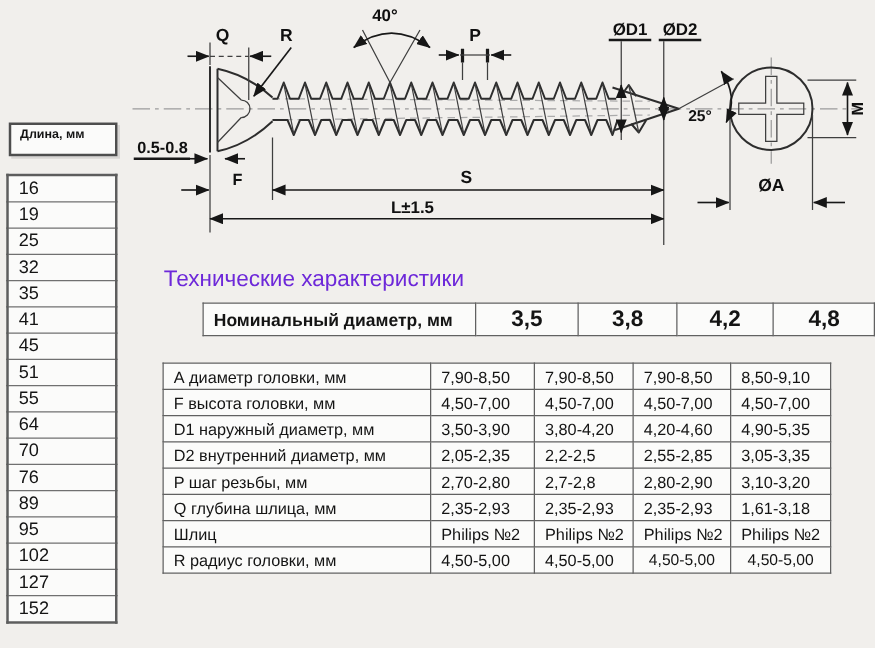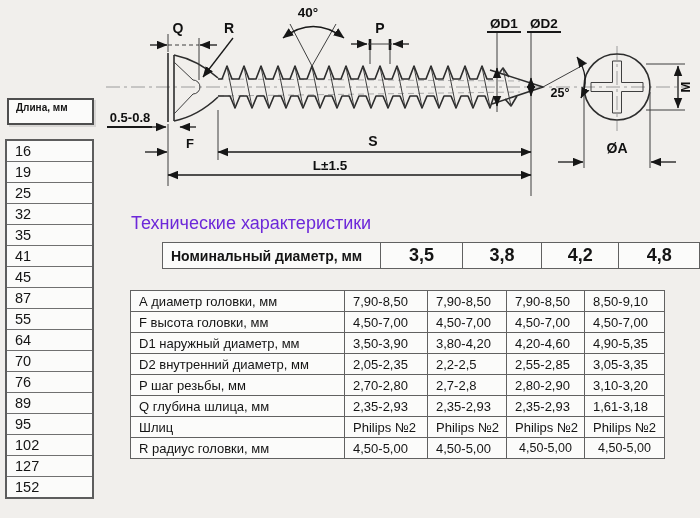--- a/index.html
+++ b/index.html
@@ -168,21 +168,21 @@
 
         <tr>
           <td>41</td>
         </tr>
 
         <tr>
           <td>45</td>
         </tr>
 
         <tr>
-          <td>87</td>
+          <td>51</td>
         </tr>
 
         <tr>
           <td>55</td>
         </tr>
 
         <tr>
           <td>64</td>
         </tr>
 

